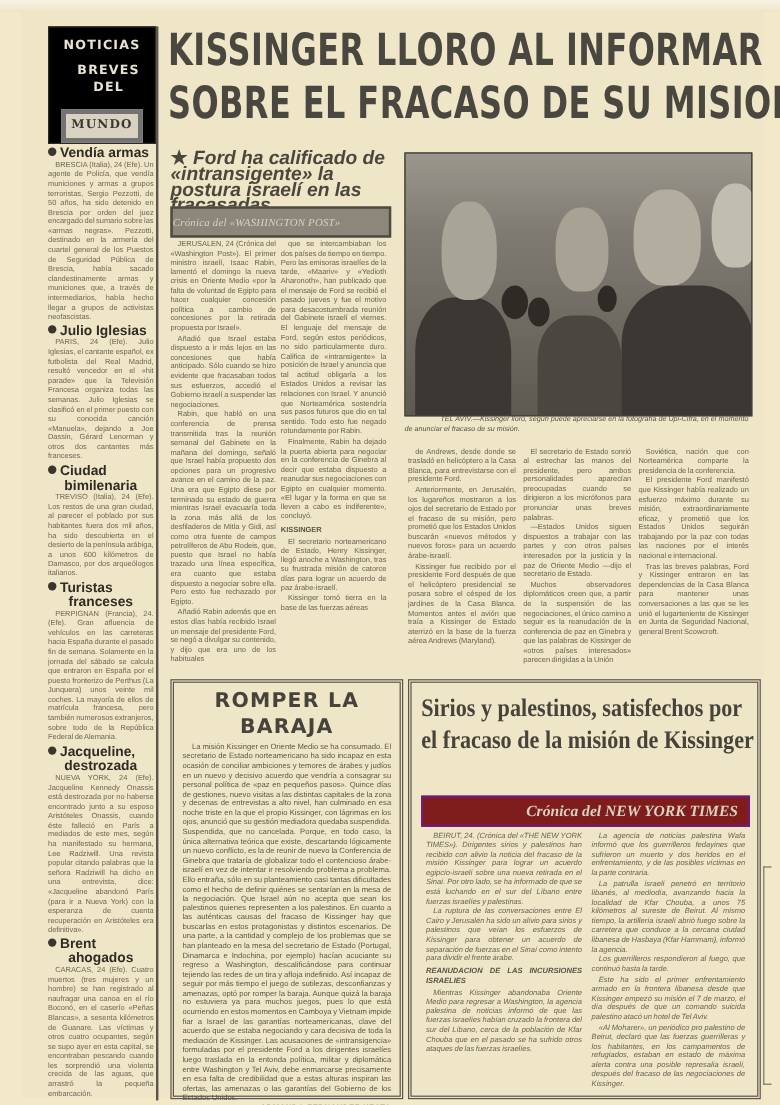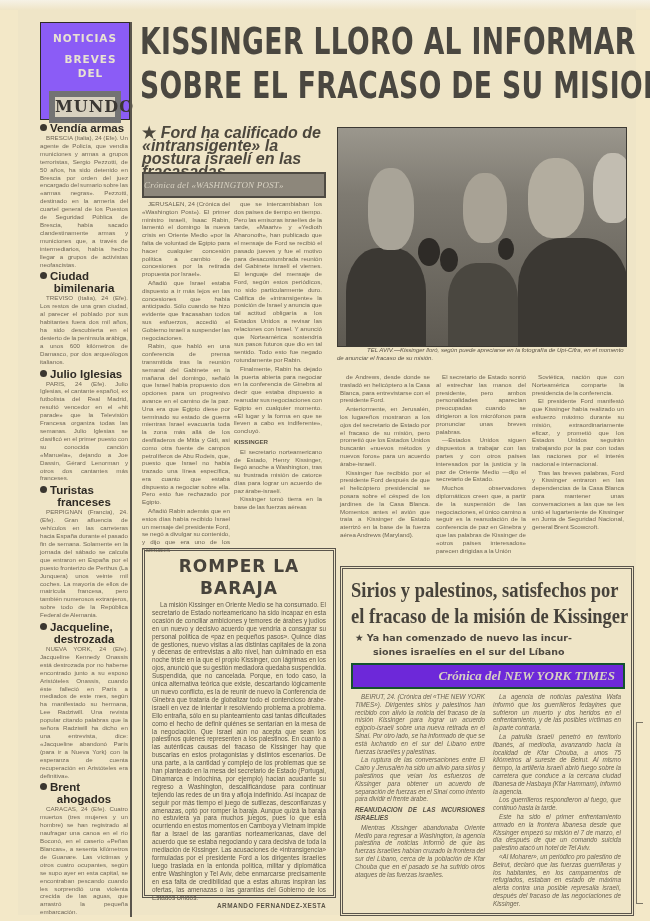--- a/index.html
+++ b/index.html
@@ -1,22 +1,22 @@
 <!DOCTYPE html>
 <html><head>
 <meta charset="utf-8">
 <style>
   html,body{margin:0;padding:0;}
   body{width:650px;height:921px;background:#f3e8c8;overflow:hidden;position:relative;font-family:"Liberation Sans",sans-serif;color:#3a352c;}
   .page{position:absolute;left:18px;top:10px;width:618px;height:905px;background:#efe5c7;}
-  .sidebar-box{position:absolute;left:40px;top:22px;width:88px;height:96px;background:#8b5cf6;border:1px solid #2e2b27;}
+  .sidebar-box{position:absolute;left:40px;top:22px;width:88px;height:96px;background:#000000;border:1px solid #2e2b27;}
   .sb-title{color:#e8e2d2;font-family:"DejaVu Sans",sans-serif;font-weight:bold;font-size:10.5px;letter-spacing:1px;text-align:center;line-height:14px;}
   .sb-t1{margin-top:8px;}
   .sb-t2{margin-top:7px;margin-left:11px;}
-  .sb-mundo{margin:11px auto 0;width:60px;height:20px;background:#d9d2c0;border:6px solid #737373;color:#3a3733;font-family:"DejaVu Serif",serif;font-weight:bold;font-size:16px;text-align:center;line-height:20px;letter-spacing:1px;}
+  .sb-mundo{margin:11px auto 0;width:60px;height:20px;background:#d9d2c0;border:4px solid #737373;color:#3a3733;font-family:"DejaVu Serif",serif;font-weight:bold;font-size:10px;text-align:center;line-height:20px;letter-spacing:1px;}
   .sidebar-rule{position:absolute;left:130px;top:22px;width:2px;height:895px;background:#5a554c;}
   .sidebar-col{position:absolute;left:40px;top:122px;width:88px;}
   .brief{margin-bottom:2px;}
   .brief-head{font-family:"Liberation Sans",sans-serif;font-weight:bold;font-size:11.5px;line-height:12px;color:#2f2b25;}
   .brief-head .bullet{display:inline-block;width:7px;height:7px;border-radius:50%;background:#3a362f;margin-right:3px;vertical-align:1px;}
   .brief-head .l2{display:block;text-align:center;}
   .brief-body{font-size:6.2px;line-height:7.9px;color:#6f6656;text-align:justify;text-indent:6px;word-spacing:-0.5px;}
   .headline{position:absolute;left:140px;top:20px;width:495px;font-family:"DejaVu Sans",sans-serif;font-weight:bold;color:#4a4740;font-size:37px;line-height:44px;letter-spacing:0.5px;transform:scaleX(0.72);transform-origin:left top;white-space:nowrap;}
   .headline .ln{display:block;width:688px;text-align:justify;text-align-last:justify;}
   .subhead{position:absolute;left:142px;top:126px;width:180px;font-size:16px;line-height:13px;font-style:italic;font-weight:bold;color:#4c473d;}
@@ -25,30 +25,30 @@
   .cronica-box span{display:block;font-family:"Liberation Serif",serif;font-style:italic;font-size:9px;line-height:22px;color:#d8d2c2;letter-spacing:0.2px;}
   .col{position:absolute;font-size:6.2px;line-height:7.8px;color:#6b6352;text-align:justify;word-spacing:-0.4px;}
   .col p{margin:0 0 1px 0;text-indent:6px;}
   .col .sec{font-weight:bold;text-indent:0;margin:3px 0 2px;color:#5a5346;}
   .photo{position:absolute;left:337px;top:127px;width:288px;height:218px;background:#6f6b63;border:1px solid #3c3933;overflow:hidden;}
   .photo .bg{position:absolute;inset:0;background:linear-gradient(180deg,#9b978d 0%,#7f7b72 30%,#5e5a52 100%);}
   .face{position:absolute;border-radius:45% 45% 42% 42%;background:#b7b2a6;}
   .suit{position:absolute;background:#3b3833;border-radius:40% 40% 0 0;}
   .mic{position:absolute;background:#2e2b27;border-radius:50%;}
   .caption{position:absolute;left:337px;top:347px;width:290px;font-size:6px;line-height:7.5px;font-style:italic;color:#5a5346;text-indent:30px;}
-  .box-romper{position:absolute;left:142px;top:548px;width:188px;height:344px;border:3px double #5a554c;padding:0;}
+  .box-romper{position:absolute;left:142px;top:566px;width:188px;height:344px;border:3px double #5a554c;padding:0;}
   .box-romper .inner{position:absolute;left:7px;top:4px;right:7px;}
   .romper-title{font-family:"DejaVu Sans",sans-serif;font-weight:bold;font-size:17px;line-height:22px;color:#47433b;letter-spacing:1px;text-align:center;}
   .romper-body{font-size:6.4px;line-height:7.9px;color:#5e5749;text-align:justify;text-indent:8px;margin-top:2px;word-spacing:-0.4px;}
   .romper-sig{font-size:6.4px;font-weight:bold;text-align:right;margin-top:1px;color:#5e5749;letter-spacing:0.5px;}
   .box-sirios{position:absolute;left:340px;top:566px;width:288px;height:344px;border:3px double #5a554c;}
   .sirios-title{position:absolute;left:8px;top:8px;width:272px;font-family:"Liberation Serif",serif;font-weight:bold;font-size:21px;line-height:26px;color:#47433b;transform:scaleX(0.88);transform-origin:left top;white-space:nowrap;}
   .sirios-sub{position:absolute;left:12px;top:62px;width:268px;font-family:"DejaVu Sans",sans-serif;font-weight:bold;font-size:9.5px;line-height:14px;color:#4d4840;}
   .sirios-sub .l2{padding-left:18px;}
-  .nyt-box{position:absolute;left:8px;top:94px;width:270px;height:22px;border:2px solid #14532d;background:#6d28d9;}
+  .nyt-box{position:absolute;left:8px;top:94px;width:270px;height:22px;border:2px solid #701a75;background:#7f1d1d;}
   .nyt-box span{display:block;text-align:right;padding-right:8px;font-family:"Liberation Serif",serif;font-style:italic;font-weight:bold;font-size:13px;line-height:22px;color:#d8d2c2;}
   .col-it{font-style:italic;}
   .margin-bracket{position:absolute;left:636px;top:722px;width:6px;height:180px;border-left:1px solid #7a7466;border-top:1px solid #7a7466;border-bottom:1px solid #7a7466;}
   .fold{position:absolute;left:0;top:0;width:650px;height:10px;background:linear-gradient(#f6f2e6,#efe5c7);}
 </style>
 </head>
 <body>
 
 <div class="fold"></div>
 <div class="page"></div>
@@ -59,26 +59,26 @@
   <div class="sb-mundo">MUNDO</div>
 </div>
 <div class="sidebar-rule"></div>
 
 <div class="sidebar-col">
   <div class="brief">
     <div class="brief-head"><span class="bullet"></span><span>Vendía armas</span></div>
     <div class="brief-body">BRESCIA (Italia), 24 (Efe). Un agente de Policía, que vendía municiones y armas a grupos terroristas, Sergio Pezzotti, de 50 años, ha sido detenido en Brescia por orden del juez encargado del sumario sobre las «armas negras». Pezzotti, destinado en la armería del cuartel general de los Puestos de Seguridad Pública de Brescia, había sacado clandestinamente armas y municiones que, a través de intermediarios, había hecho llegar a grupos de activistas neofascistas.</div>
   </div>
   <div class="brief">
+    <div class="brief-head"><span class="bullet"></span><span>Julio Iglesias</span></div>
+    <div class="brief-body">PARIS, 24 (Efe). Julio Iglesias, el cantante español, ex futbolista del Real Madrid, resultó vencedor en el «hit parade» que la Televisión Francesa organiza todas las semanas. Julio Iglesias se clasificó en el primer puesto con su conocida canción «Manuela», dejando a Joe Dassin, Gérard Lenorman y otros dos cantantes más franceses.</div>
+  </div>
+  <div class="brief">
     <div class="brief-head"><span class="bullet"></span><span>Ciudad</span><span class="l2">bimilenaria</span></div>
     <div class="brief-body">TREVISO (Italia), 24 (Efe). Los restos de una gran ciudad, al parecer el poblado por sus habitantes fuera dos mil años, ha sido descubierta en el desierto de la península arábiga, a unos 600 kilómetros de Damasco, por dos arqueólogos italianos.</div>
-  </div>
-  <div class="brief">
-    <div class="brief-head"><span class="bullet"></span><span>Julio Iglesias</span></div>
-    <div class="brief-body">PARIS, 24 (Efe). Julio Iglesias, el cantante español, ex futbolista del Real Madrid, resultó vencedor en el «hit parade» que la Televisión Francesa organiza todas las semanas. Julio Iglesias se clasificó en el primer puesto con su conocida canción «Manuela», dejando a Joe Dassin, Gérard Lenorman y otros dos cantantes más franceses.</div>
   </div>
   <div class="brief">
     <div class="brief-head"><span class="bullet"></span><span>Turistas</span><span class="l2">franceses</span></div>
     <div class="brief-body">PERPIGNAN (Francia), 24. (Efe). Gran afluencia de vehículos en las carreteras hacia España durante el pasado fin de semana. Solamente en la jornada del sábado se calcula que entraron en España por el puesto fronterizo de Perthus (La Junquera) unos veinte mil coches. La mayoría de ellos de matrícula francesa, pero también numerosos extranjeros, sobre todo de la República Federal de Alemania.</div>
   </div>
   <div class="brief">
     <div class="brief-head"><span class="bullet"></span><span>Jacqueline,</span><span class="l2">destrozada</span></div>
     <div class="brief-body">NUEVA YORK, 24 (Efe). Jacqueline Kennedy Onassis está destrozada por no haberse encontrado junto a su esposo Aristóteles Onassis, cuando éste falleció en París a mediados de este mes, según ha manifestado su hermana, Lee Radziwill. Una revista popular citando palabras que la señora Radziwill ha dicho en una entrevista, dice: «Jacqueline abandonó París (para ir a Nueva York) con la esperanza de cuenta recuperación en Aristóteles era definitiva».</div>
   </div>
   <div class="brief">
@@ -153,24 +153,20 @@
     <div class="romper-body">La misión Kissinger en Oriente Medio se ha consumado. El secretario de Estado norteamericano ha sido incapaz en esta ocasión de conciliar ambiciones y temores de árabes y judíos en un nuevo y decisivo acuerdo que vendría a consagrar su personal política de «paz en pequeños pasos». Quince días de gestiones, nuevo visitas a las distintas capitales de la zona y decenas de entrevistas a alto nivel, han culminado en esa noche triste en la que el propio Kissinger, con lágrimas en los ojos, anunció que su gestión mediadora quedaba suspendida. Suspendida, que no cancelada. Porque, en todo caso, la única alternativa teórica que existe, descartando lógicamente un nuevo conflicto, es la de reunir de nuevo la Conferencia de Ginebra que trataría de globalizar todo el contencioso árabe-israelí en vez de intentar ir resolviendo problema a problema. Ello entraña, sólo en su planteamiento casi tantas dificultades como el hecho de definir quiénes se sentarían en la mesa de la negociación. Que Israel aún no acepta que sean los palestinos quienes representen a los palestinos. En cuanto a las auténticas causas del fracaso de Kissinger hay que buscarlas en estos protagonistas y distintos escenarios. De una parte, a la cantidad y complejo de los problemas que se han planteado en la mesa del secretario de Estado (Portugal, Dinamarca e Indochina, por ejemplo) hacían acuciante su regreso a Washington, descalificándose para continuar tejiendo las redes de un tira y afloja indefinido. Así incapaz de seguir por más tiempo el juego de sutilezas, desconfianzas y amenazas, optó por romper la baraja. Aunque quizá la baraja no estuviera ya para muchos juegos, pues lo que está ocurriendo en estos momentos en Camboya y Vietnam impide fiar a Israel de las garantías norteamericanas, clave del acuerdo que se estaba negociando y cara decisiva de toda la mediación de Kissinger. Las acusaciones de «intransigencia» formuladas por el presidente Ford a los dirigentes israelíes luego traslada en la entonda política, militar y diplomática entre Washington y Tel Aviv, debe enmarcarse precisamente en esa falta de credibilidad que a estas alturas inspiran las ofertas, las amenazas o las garantías del Gobierno de los Estados Unidos.</div>
     <div class="romper-sig">ARMANDO FERNANDEZ-XESTA</div>
   </div>
 </div>
 
 <div class="box-sirios">
   <div class="sirios-title">
     <div>Sirios y palestinos, satisfechos por</div>
     <div>el fracaso de la misión de Kissinger</div>
   </div>
-  <div class="sirios-sub">
-    <div><span>★</span> <span>Ya han comenzado de nuevo las incur-</span></div>
-    <div class="l2">siones israelíes en el sur del Líbano</div>
-  </div>
   <div class="nyt-box">
     <span>Crónica del NEW YORK TIMES</span>
   </div>
   <div class="col col-it" style="left:12px;top:124px;width:130px;font-size:6.3px;line-height:7.8px;">
     <p>BEIRUT, 24. (Crónica del «THE NEW YORK TIMES»). Dirigentes sirios y palestinos han recibido con alivio la noticia del fracaso de la misión Kissinger para lograr un acuerdo egipcio-israelí sobre una nueva retirada en el Sinaí. Por otro lado, se ha informado de que se está luchando en el sur del Líbano entre fuerzas israelíes y palestinas.</p>
     <p>La ruptura de las conversaciones entre El Cairo y Jerusalén ha sido un alivio para sirios y palestinos que veían los esfuerzos de Kissinger para obtener un acuerdo de separación de fuerzas en el Sinaí como intento para dividir el frente árabe.</p>
     <p class="sec">REANUDACION DE LAS INCURSIONES ISRAELIES</p>
     <p>Mientras Kissinger abandonaba Oriente Medio para regresar a Washington, la agencia palestina de noticias informó de que las fuerzas israelíes habían cruzado la frontera del sur del Líbano, cerca de la población de Kfar Chouba que en el pasado se ha sufrido otros ataques de las fuerzas israelíes.</p>
   </div>
   <div class="col col-it" style="left:150px;top:124px;width:128px;font-size:6.3px;line-height:7.8px;">

